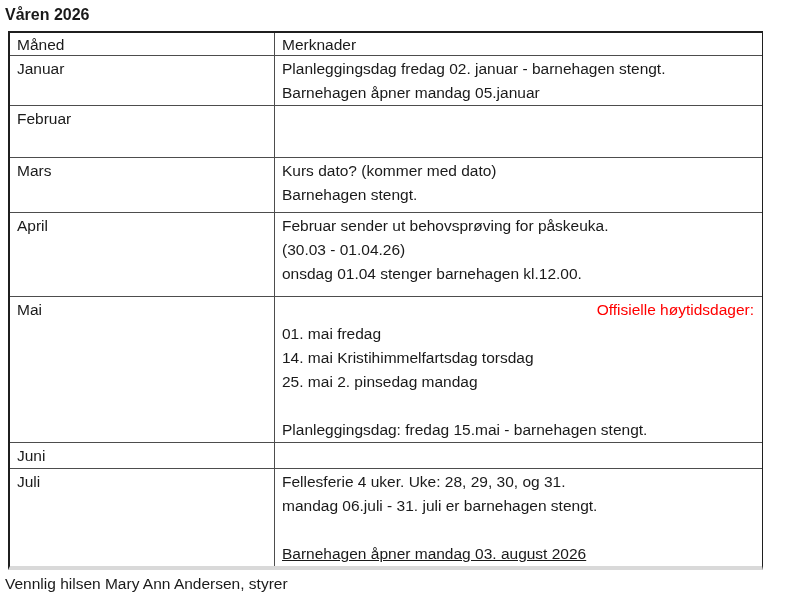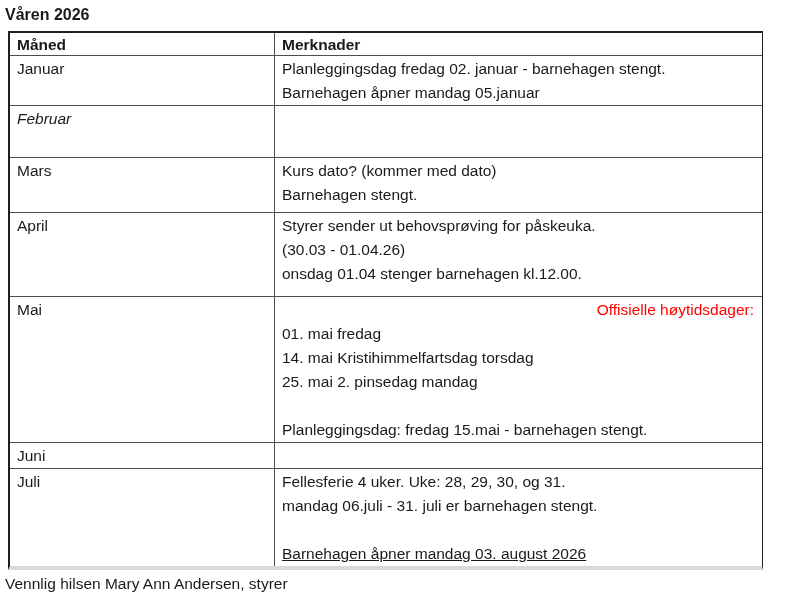--- a/index.html
+++ b/index.html
@@ -41,23 +41,23 @@
     padding: 1px 8px 0 7px;
     text-align: left;
     font-weight: normal;
     overflow: hidden;
   }
   th:first-child, td:first-child {
     border-right: 1px solid #4d4d4d;
     width: 249px;
   }
   thead tr { height: 22px; }
-  th { font-weight: bold; line-height: 21px; }
+  th { font-weight: normal; line-height: 21px; }
   tbody tr:nth-child(1) { height: 48px; padding-left: 37px; }
-  tbody tr:nth-child(2) { height: 52px; font-style: italic; }
+  tbody tr:nth-child(2) { height: 52px; }
   tbody tr:nth-child(3) { height: 55px; margin-left: 37px; }
   tbody tr:nth-child(4) { height: 84px; }
   tbody tr:nth-child(5) { height: 146px; padding-left: 22px; }
   tbody tr:nth-child(6) { height: 26px; }
   tbody tr:nth-child(7) { height: 95px; }
   tbody tr:last-child td { border-bottom: none; }
   td { line-height: 24px; }
   .line { line-height: 24px; white-space: nowrap; }
   .bold-underline {
     font-weight: normal;
@@ -97,21 +97,21 @@
           <tr>
             <td>Mars</td>
             <td>
               <div class="line">Kurs dato? (kommer med dato)</div>
               <div class="line">Barnehagen stengt.</div>
             </td>
           </tr>
           <tr>
             <td>April</td>
             <td>
-              <div class="line">Styrer sender ut behovsprøving for påskeuka.</div>
+              <div class="line">Februar sender ut behovsprøving for påskeuka.</div>
               <div class="line">(30.03 - 01.04.26)</div>
               <div class="line">onsdag 01.04 stenger barnehagen kl.12.00.</div>
             </td>
           </tr>
           <tr>
             <td>Mai</td>
             <td>
               <div class="line" style="color: rgb(255, 0, 0); text-align: right;">Offisielle høytidsdager:</div>
               <div class="line">01. mai fredag</div>
               <div class="line">14. mai Kristihimmelfartsdag torsdag</div>

